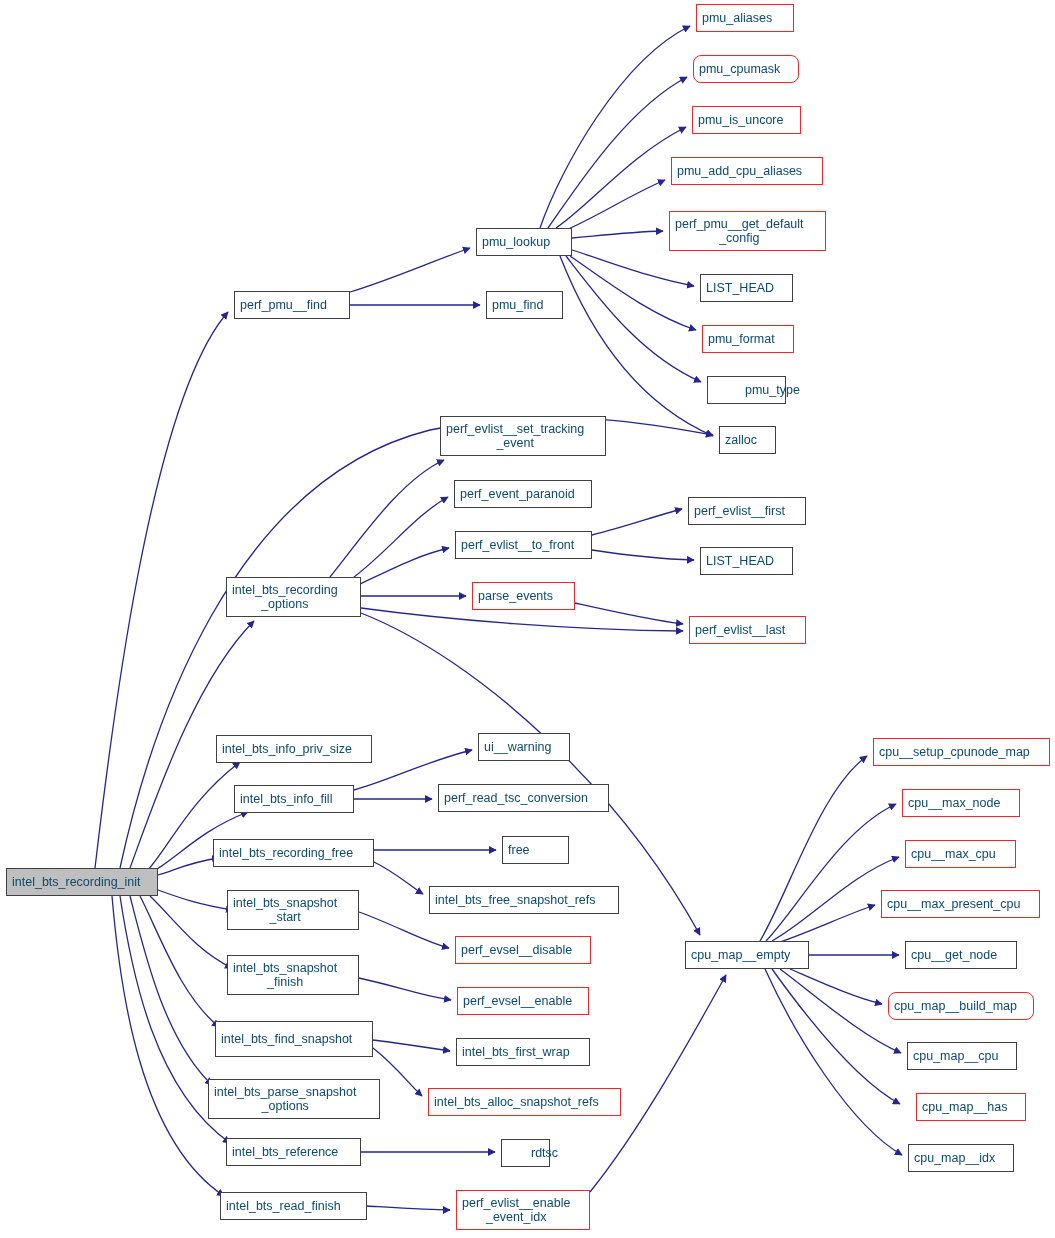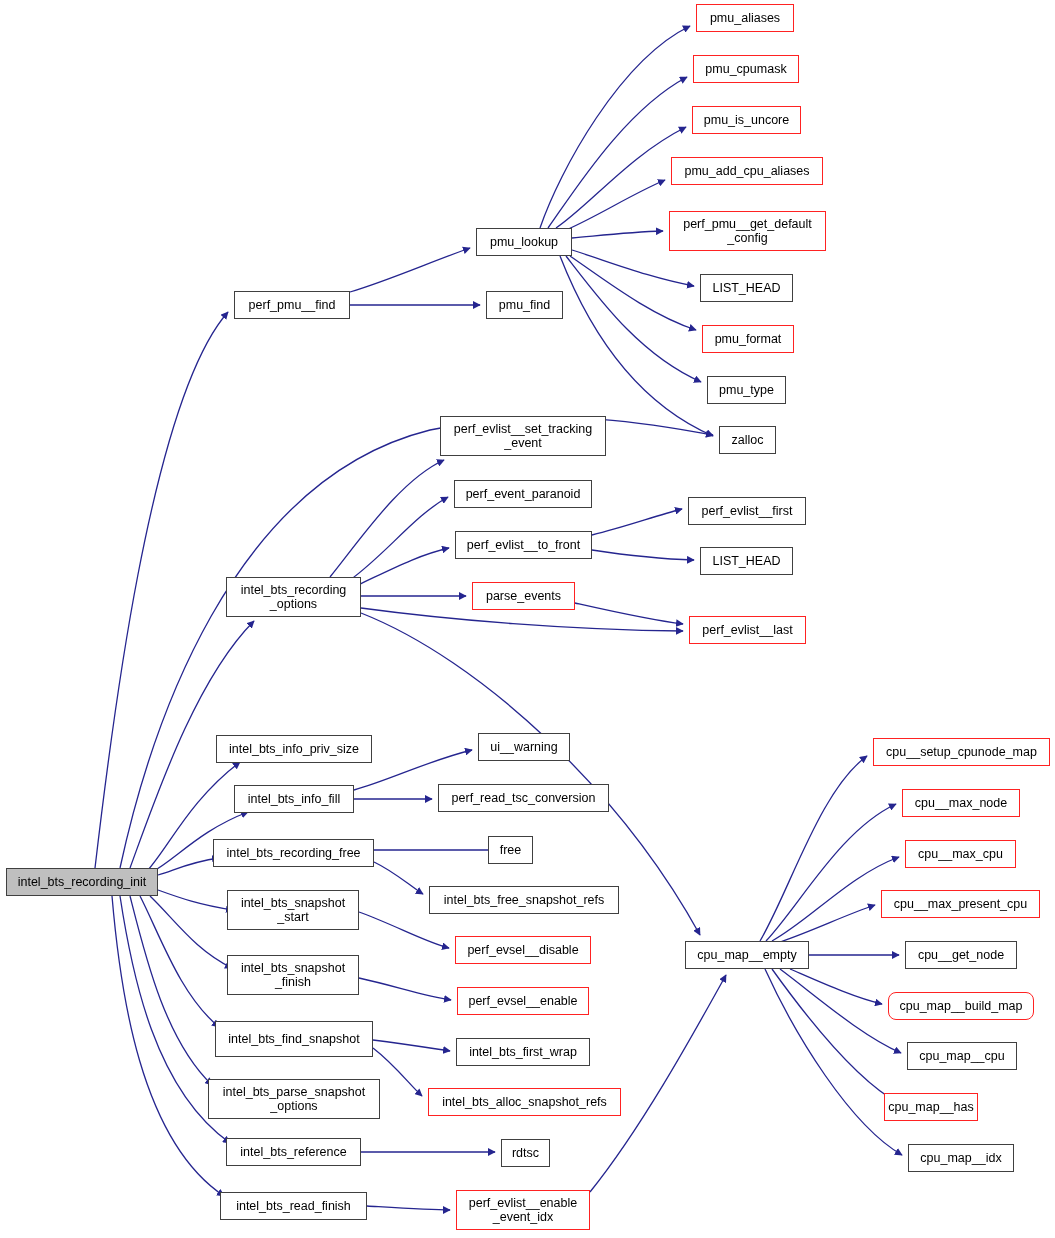--- a/index.html
+++ b/index.html
@@ -18,23 +18,22 @@
     height:1238px;
     pointer-events:none;
   }
   .node{
     position:absolute;
     box-sizing:border-box;
     background:#ffffff;
     border:1px solid #404040;
     display:flex;
     align-items:center;
-    justify-content:center;
     text-align:center;
-    color:#000000;
+    color:#0c4a6e;
     font-size:12.5px;
     line-height:14px;
     white-space:pre-line;
     letter-spacing:0px;
     z-index:2;
   }
   .node.red{ border:1px solid #ff2222; }
   .node.current{ background:#bfbfbf; border:1px solid #404040; }
   .node span{ display:block; padding:0 5px; }
 </style>
@@ -102,28 +101,28 @@
         <path d="M 772,969 C 805,1015 855,1080 900,1104" marker-end="url(#arrow)"></path>
         <path d="M 765,969 C 795,1035 850,1125 902,1155" marker-end="url(#arrow)"></path>
       </g>
   </svg>
   <div id="node-layer">
       <div class="node current" style="left: 6px; top: 868px; width: 152px; height: 28px;"><span>intel_bts_recording_init</span></div>
       <div class="node" style="left: 234px; top: 291px; width: 116px; height: 28px;"><span>perf_pmu__find</span></div>
       <div class="node" style="left: 476px; top: 228px; width: 96px; height: 28px;"><span>pmu_lookup</span></div>
       <div class="node" style="left: 486px; top: 291px; width: 77px; height: 28px;"><span>pmu_find</span></div>
       <div class="node red" style="left: 696px; top: 4px; width: 98px; height: 28px;"><span>pmu_aliases</span></div>
-      <div class="node red" style="left: 693px; top: 55px; width: 106px; height: 28px;"><span>pmu_cpumask</span></div>
+      <div class="node red" style="left: 693px; top: 55px; width: 106px; height: 28px; border-radius: 8px;"><span>pmu_cpumask</span></div>
       <div class="node red" style="left: 692px; top: 106px; width: 109px; height: 28px;"><span>pmu_is_uncore</span></div>
       <div class="node red" style="left: 671px; top: 157px; width: 152px; height: 28px;"><span>pmu_add_cpu_aliases</span></div>
       <div class="node red" style="left: 669px; top: 211px; width: 157px; height: 40px;"><span>perf_pmu__get_default
 _config</span></div>
       <div class="node" style="left: 700px; top: 274px; width: 93px; height: 28px;"><span>LIST_HEAD</span></div>
       <div class="node red" style="left: 702px; top: 325px; width: 92px; height: 28px;"><span>pmu_format</span></div>
-      <div class="node" style="left: 707px; top: 376px; width: 79px; height: 28px;"><span>pmu_type</span></div>
+      <div class="node" style="left: 707px; top: 376px; width: 79px; height: 28px; padding-left: 32px;"><span>pmu_type</span></div>
       <div class="node" style="left: 719px; top: 426px; width: 57px; height: 28px;"><span>zalloc</span></div>
       <div class="node" style="left: 440px; top: 416px; width: 166px; height: 40px;"><span>perf_evlist__set_tracking
 _event</span></div>
       <div class="node" style="left: 454px; top: 480px; width: 138px; height: 28px;"><span>perf_event_paranoid</span></div>
       <div class="node" style="left: 455px; top: 531px; width: 137px; height: 28px;"><span>perf_evlist__to_front</span></div>
       <div class="node red" style="left: 472px; top: 582px; width: 103px; height: 28px;"><span>parse_events</span></div>
       <div class="node" style="left: 688px; top: 497px; width: 118px; height: 28px;"><span>perf_evlist__first</span></div>
       <div class="node" style="left: 700px; top: 547px; width: 93px; height: 28px;"><span>LIST_HEAD</span></div>
       <div class="node red" style="left: 689px; top: 616px; width: 117px; height: 28px;"><span>perf_evlist__last</span></div>
       <div class="node" style="left: 226px; top: 577px; width: 135px; height: 40px;"><span>intel_bts_recording
@@ -135,33 +134,33 @@
 _start</span></div>
       <div class="node" style="left: 227px; top: 955px; width: 132px; height: 40px;"><span>intel_bts_snapshot
 _finish</span></div>
       <div class="node" style="left: 215px; top: 1021px; width: 158px; height: 36px;"><span>intel_bts_find_snapshot</span></div>
       <div class="node" style="left: 208px; top: 1079px; width: 172px; height: 40px;"><span>intel_bts_parse_snapshot
 _options</span></div>
       <div class="node" style="left: 226px; top: 1138px; width: 135px; height: 28px;"><span>intel_bts_reference</span></div>
       <div class="node" style="left: 220px; top: 1192px; width: 147px; height: 28px;"><span>intel_bts_read_finish</span></div>
       <div class="node" style="left: 478px; top: 733px; width: 92px; height: 28px;"><span>ui__warning</span></div>
       <div class="node" style="left: 438px; top: 784px; width: 171px; height: 28px;"><span>perf_read_tsc_conversion</span></div>
-      <div class="node" style="left: 488px; top: 836px; width: 45px; height: 28px;"><span>free</span></div>
+      <div class="node" style="left: 502px; top: 836px; width: 67px; height: 28px;"><span>free</span></div>
       <div class="node" style="left: 429px; top: 886px; width: 190px; height: 28px;"><span>intel_bts_free_snapshot_refs</span></div>
       <div class="node red" style="left: 455px; top: 936px; width: 136px; height: 28px;"><span>perf_evsel__disable</span></div>
       <div class="node red" style="left: 457px; top: 987px; width: 132px; height: 28px;"><span>perf_evsel__enable</span></div>
       <div class="node" style="left: 456px; top: 1038px; width: 134px; height: 28px;"><span>intel_bts_first_wrap</span></div>
       <div class="node red" style="left: 428px; top: 1088px; width: 193px; height: 28px;"><span>intel_bts_alloc_snapshot_refs</span></div>
-      <div class="node" style="left: 501px; top: 1139px; width: 49px; height: 28px;"><span>rdtsc</span></div>
+      <div class="node" style="left: 501px; top: 1139px; width: 49px; height: 28px; padding-left: 24px;"><span>rdtsc</span></div>
       <div class="node red" style="left: 456px; top: 1190px; width: 134px; height: 40px;"><span>perf_evlist__enable
 _event_idx</span></div>
       <div class="node" style="left: 685px; top: 941px; width: 124px; height: 28px;"><span>cpu_map__empty</span></div>
       <div class="node red" style="left: 873px; top: 738px; width: 177px; height: 28px;"><span>cpu__setup_cpunode_map</span></div>
       <div class="node red" style="left: 902px; top: 789px; width: 118px; height: 28px;"><span>cpu__max_node</span></div>
       <div class="node red" style="left: 905px; top: 840px; width: 111px; height: 28px;"><span>cpu__max_cpu</span></div>
       <div class="node red" style="left: 881px; top: 890px; width: 159px; height: 28px;"><span>cpu__max_present_cpu</span></div>
       <div class="node" style="left: 905px; top: 941px; width: 112px; height: 28px;"><span>cpu__get_node</span></div>
       <div class="node red" style="left: 888px; top: 992px; width: 146px; height: 28px; border-radius: 8px;"><span>cpu_map__build_map</span></div>
       <div class="node" style="left: 907px; top: 1042px; width: 110px; height: 28px;"><span>cpu_map__cpu</span></div>
-      <div class="node red" style="left: 884px; top: 1093px; width: 94px; height: 28px;"><span>cpu_map__has</span></div>
+      <div class="node red" style="left: 916px; top: 1093px; width: 110px; height: 28px;"><span>cpu_map__has</span></div>
       <div class="node" style="left: 908px; top: 1144px; width: 106px; height: 28px;"><span>cpu_map__idx</span></div>
     </div>
 </div>
 
 </body></html>

